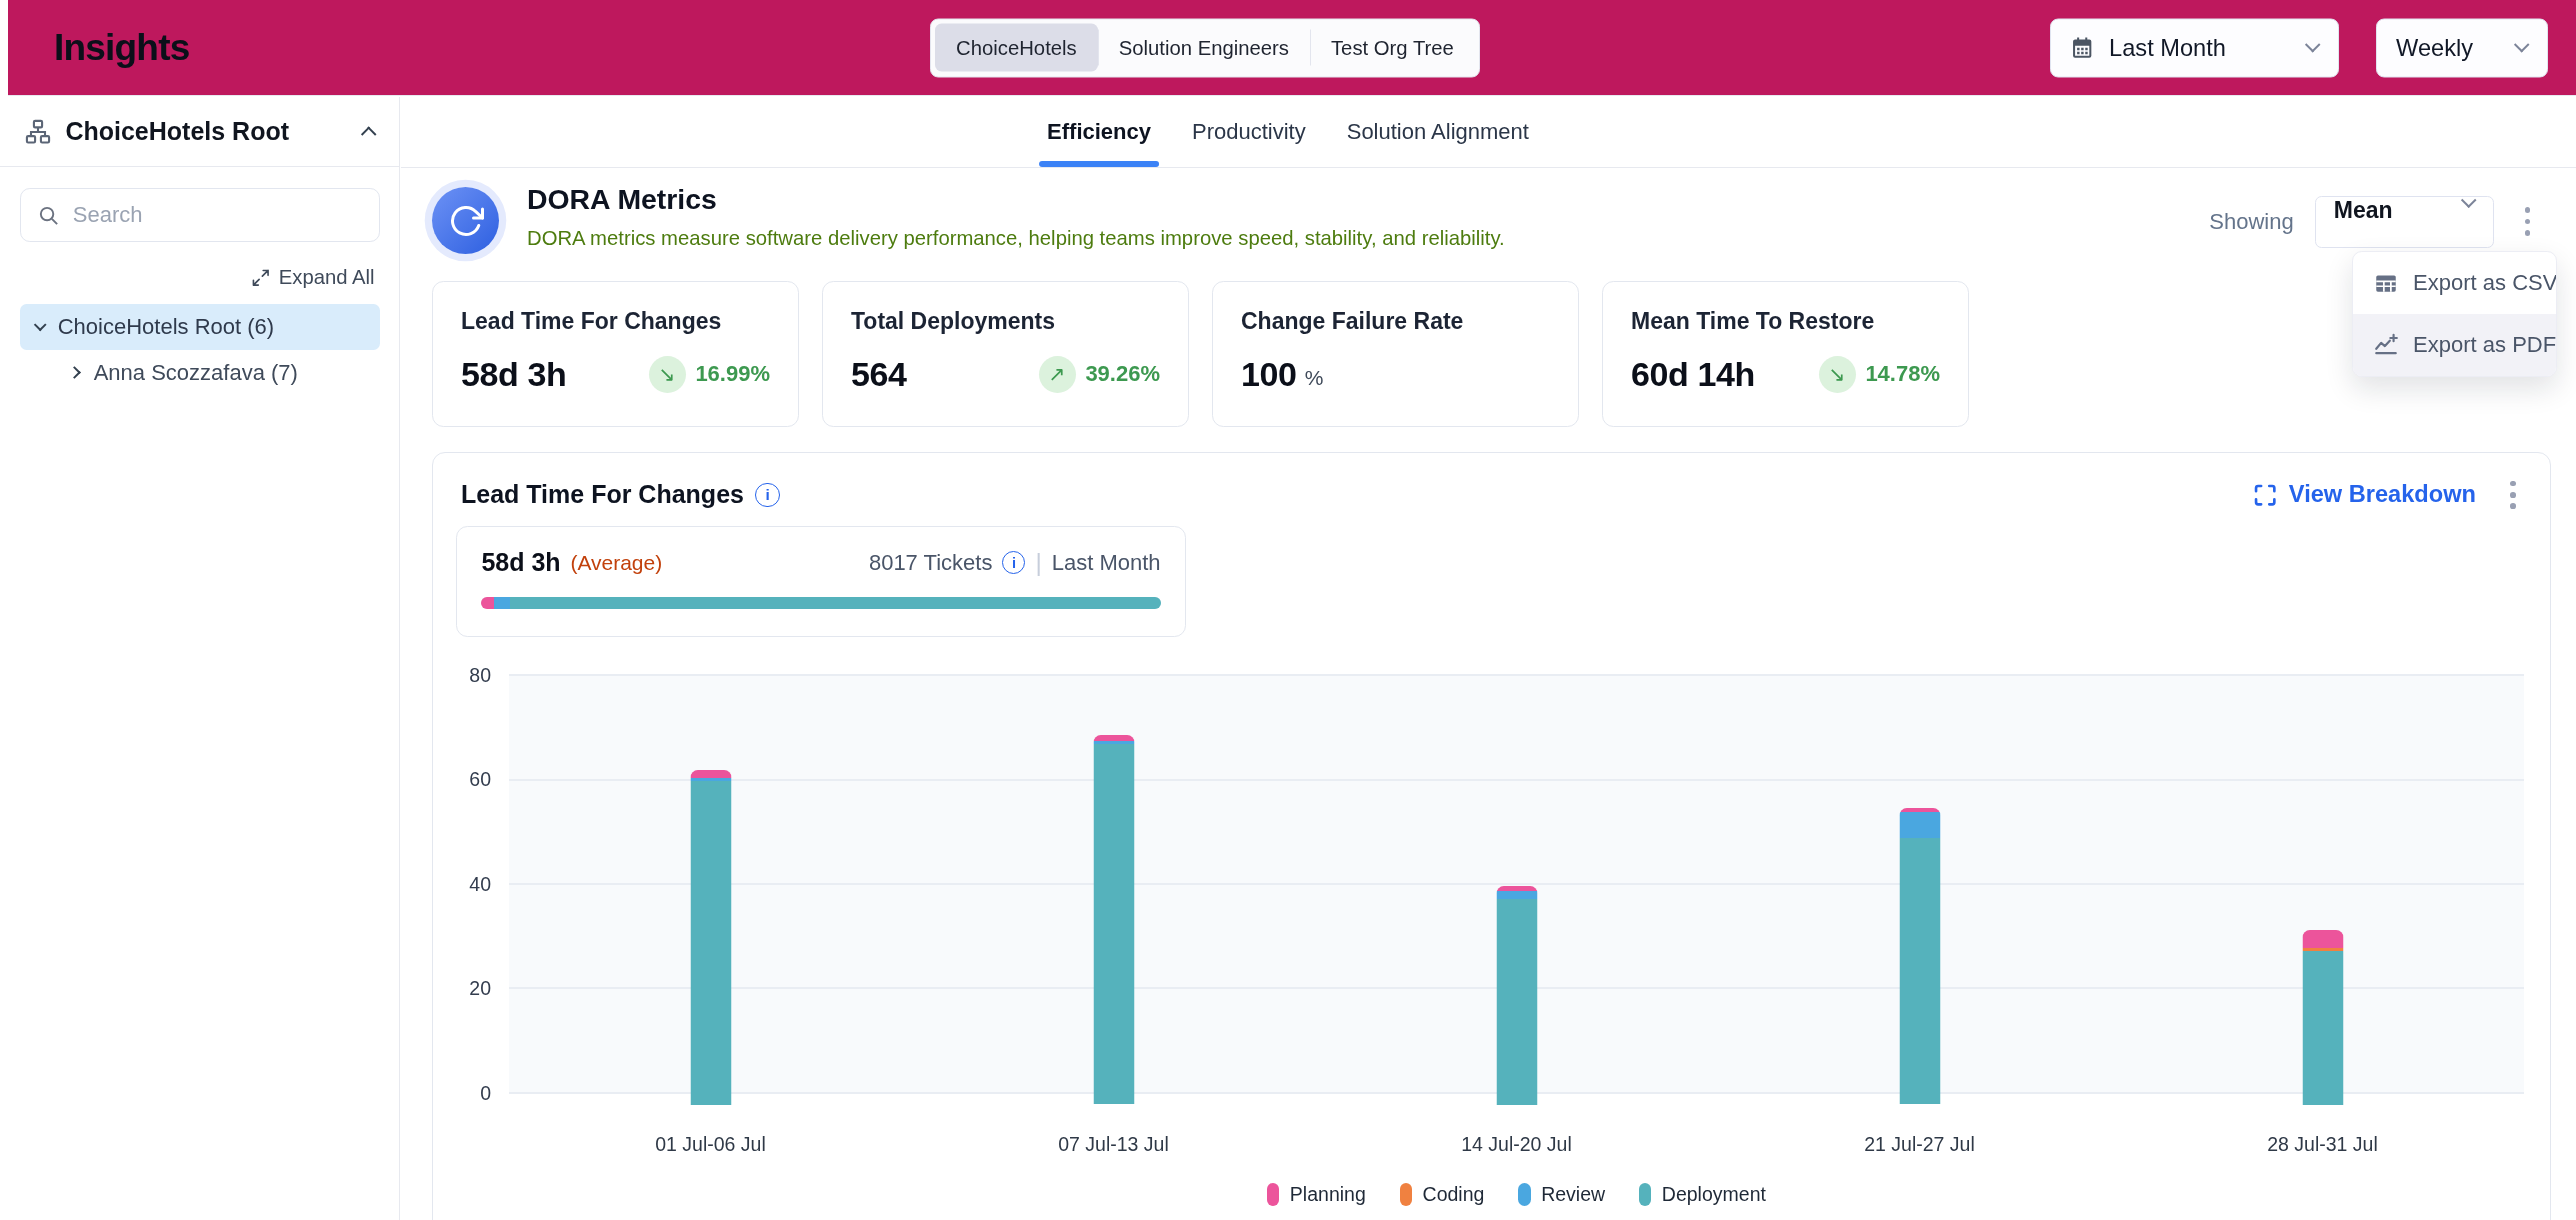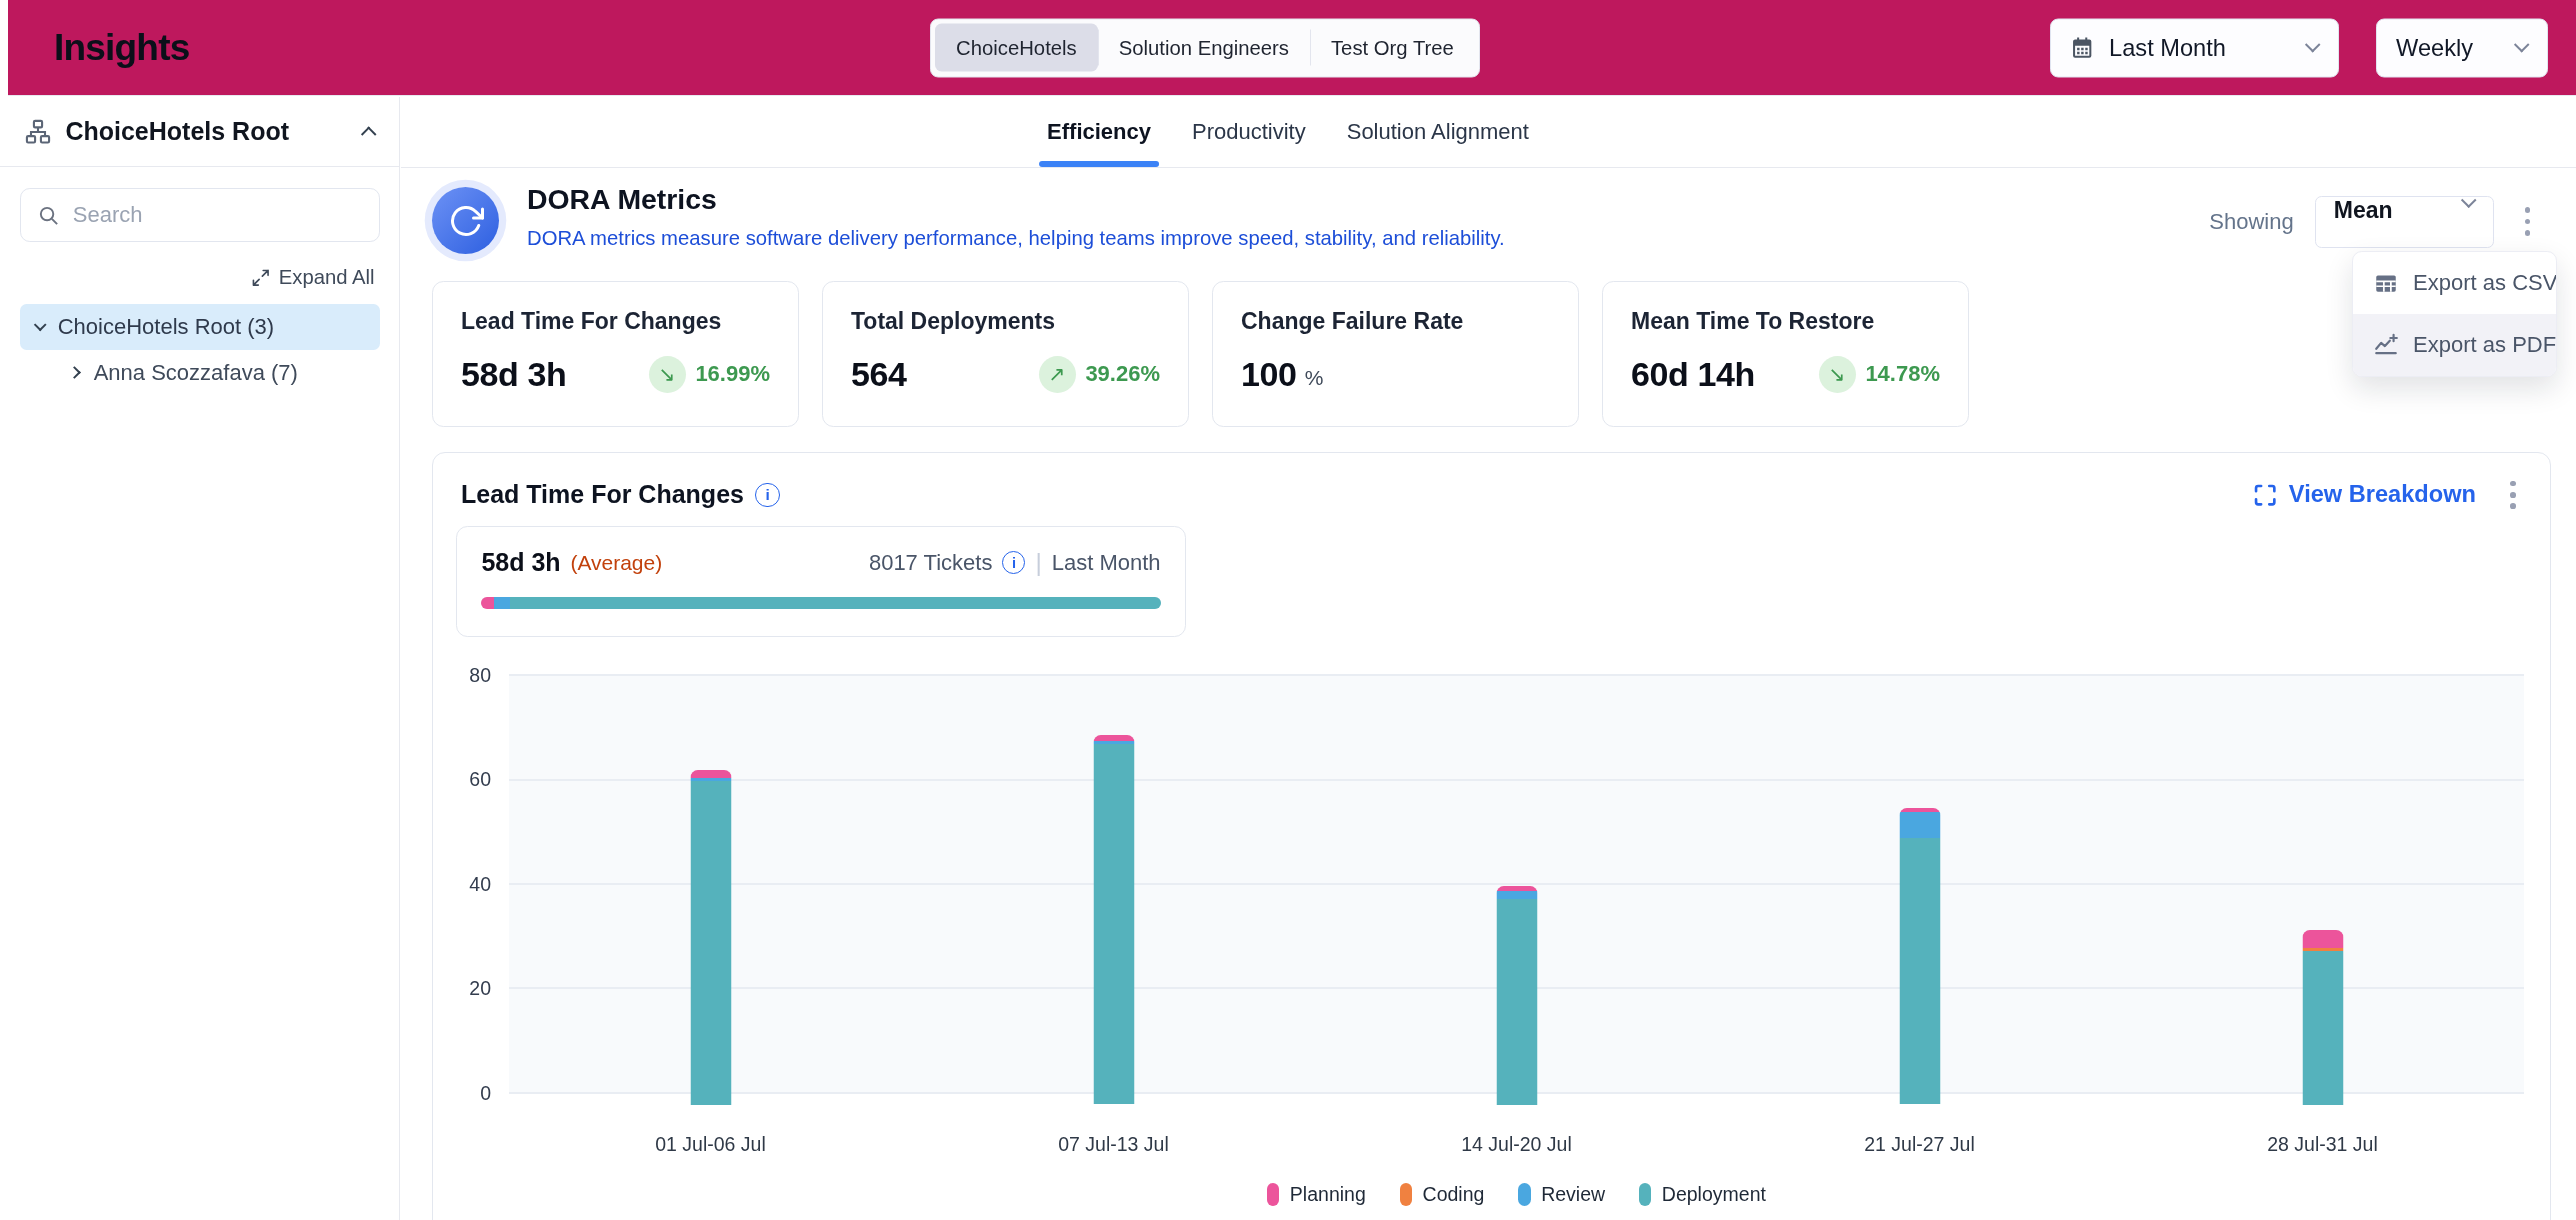--- a/index.html
+++ b/index.html
@@ -73,21 +73,21 @@
   .content { position: absolute; top: 71px; left: 0; right: 0; bottom: 0; overflow: hidden; }
 
   
   .dora-header { position: absolute; top: 14.6px; left: 31px; right: 36px;
     display: flex; align-items: flex-start; }
   .dora-icon { width: 67px; height: 67px; border-radius: 50%; flex: none; margin-top: 4.9px;
     background: linear-gradient(135deg,#6d92f5,#2d5fe0);
     box-shadow: 0 0 0 7.3px #e4eafd; display: flex; align-items: center; justify-content: center; }
   .dora-titles { margin-left: 28px; }
   .dora-title { font-size: 28.4px; font-weight: 700; color: #0d1320; }
-  .dora-desc { font-size: 20.3px; color: #1d4ed8; margin-top: 11.4px; }
+  .dora-desc { font-size: 20.3px; color: #4d7c0f; margin-top: 11.4px; }
   .dora-right { margin-left: auto; display: flex; align-items: center; gap: 21px; margin-top: 13px; }
   .showing-label { font-size: 22px; color: #64748b; }
   .mean-select { width: 179px; height: 52px; border: 0.8px solid #dfe3f0; border-radius: 6.5px;
     display: flex; align-items: flex-start; padding: 0 18px; font-size: 23px; font-weight: 600;
     color: #10151f; background: #fff; }
   .kebab { display: flex; flex-direction: column; gap: 5.7px; align-items: center;
     padding: 6.5px 9.8px; cursor: default; }
   .kebab i { width: 5.7px; height: 5.7px; border-radius: 50%; background: #99a0b3; }
 
   
@@ -212,21 +212,21 @@
         <span style="display:flex">
           <svg width="19.5" height="19.5" viewBox="0 0 24 24" fill="none" stroke="#3f4a5a" stroke-width="2" stroke-linecap="round" stroke-linejoin="round">
               <path d="M14 10 21 3M15 3h6v6M10 14l-7 7M3 15v6h6"></path>
             </svg>
         </span>
         <span>Expand All</span>
       </div>
       <div>
         <div class="tree-row selected">
           <span class="tree-chev down"></span>
-          <span>ChoiceHotels Root (3)</span>
+          <span>ChoiceHotels Root (6)</span>
         </div>
         <div class="tree-row child">
           <span class="tree-chev right"></span>
           <span>Anna Scozzafava (7)</span>
         </div>
       </div>
     </div>
   </aside>
 
   <main class="main">

